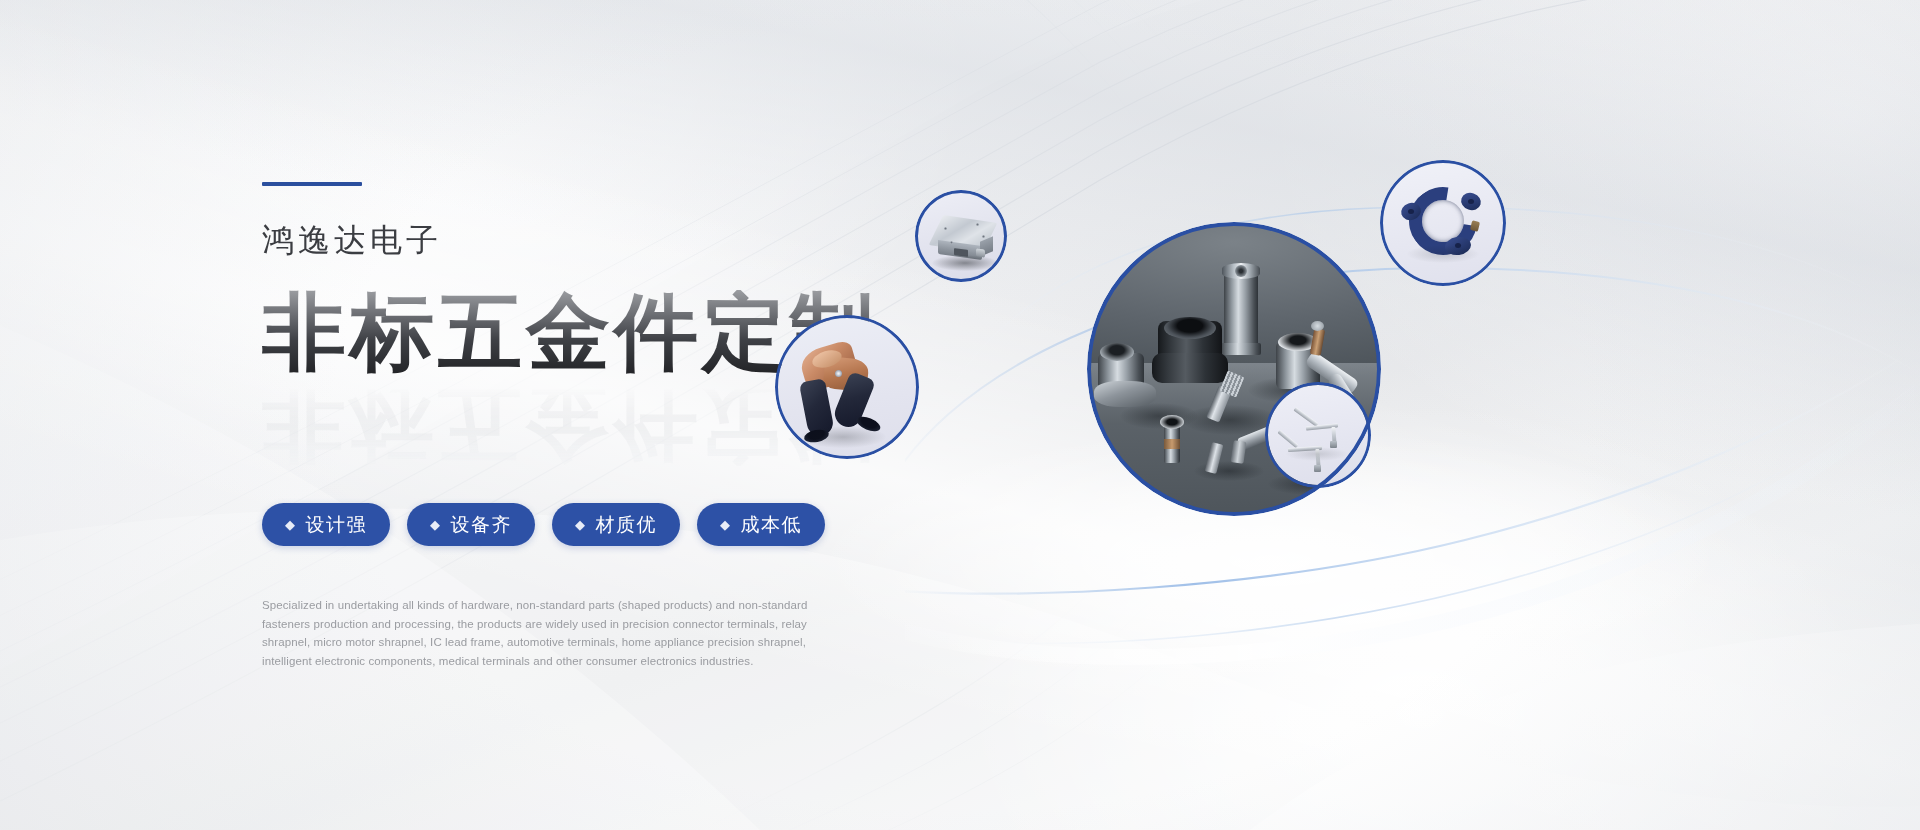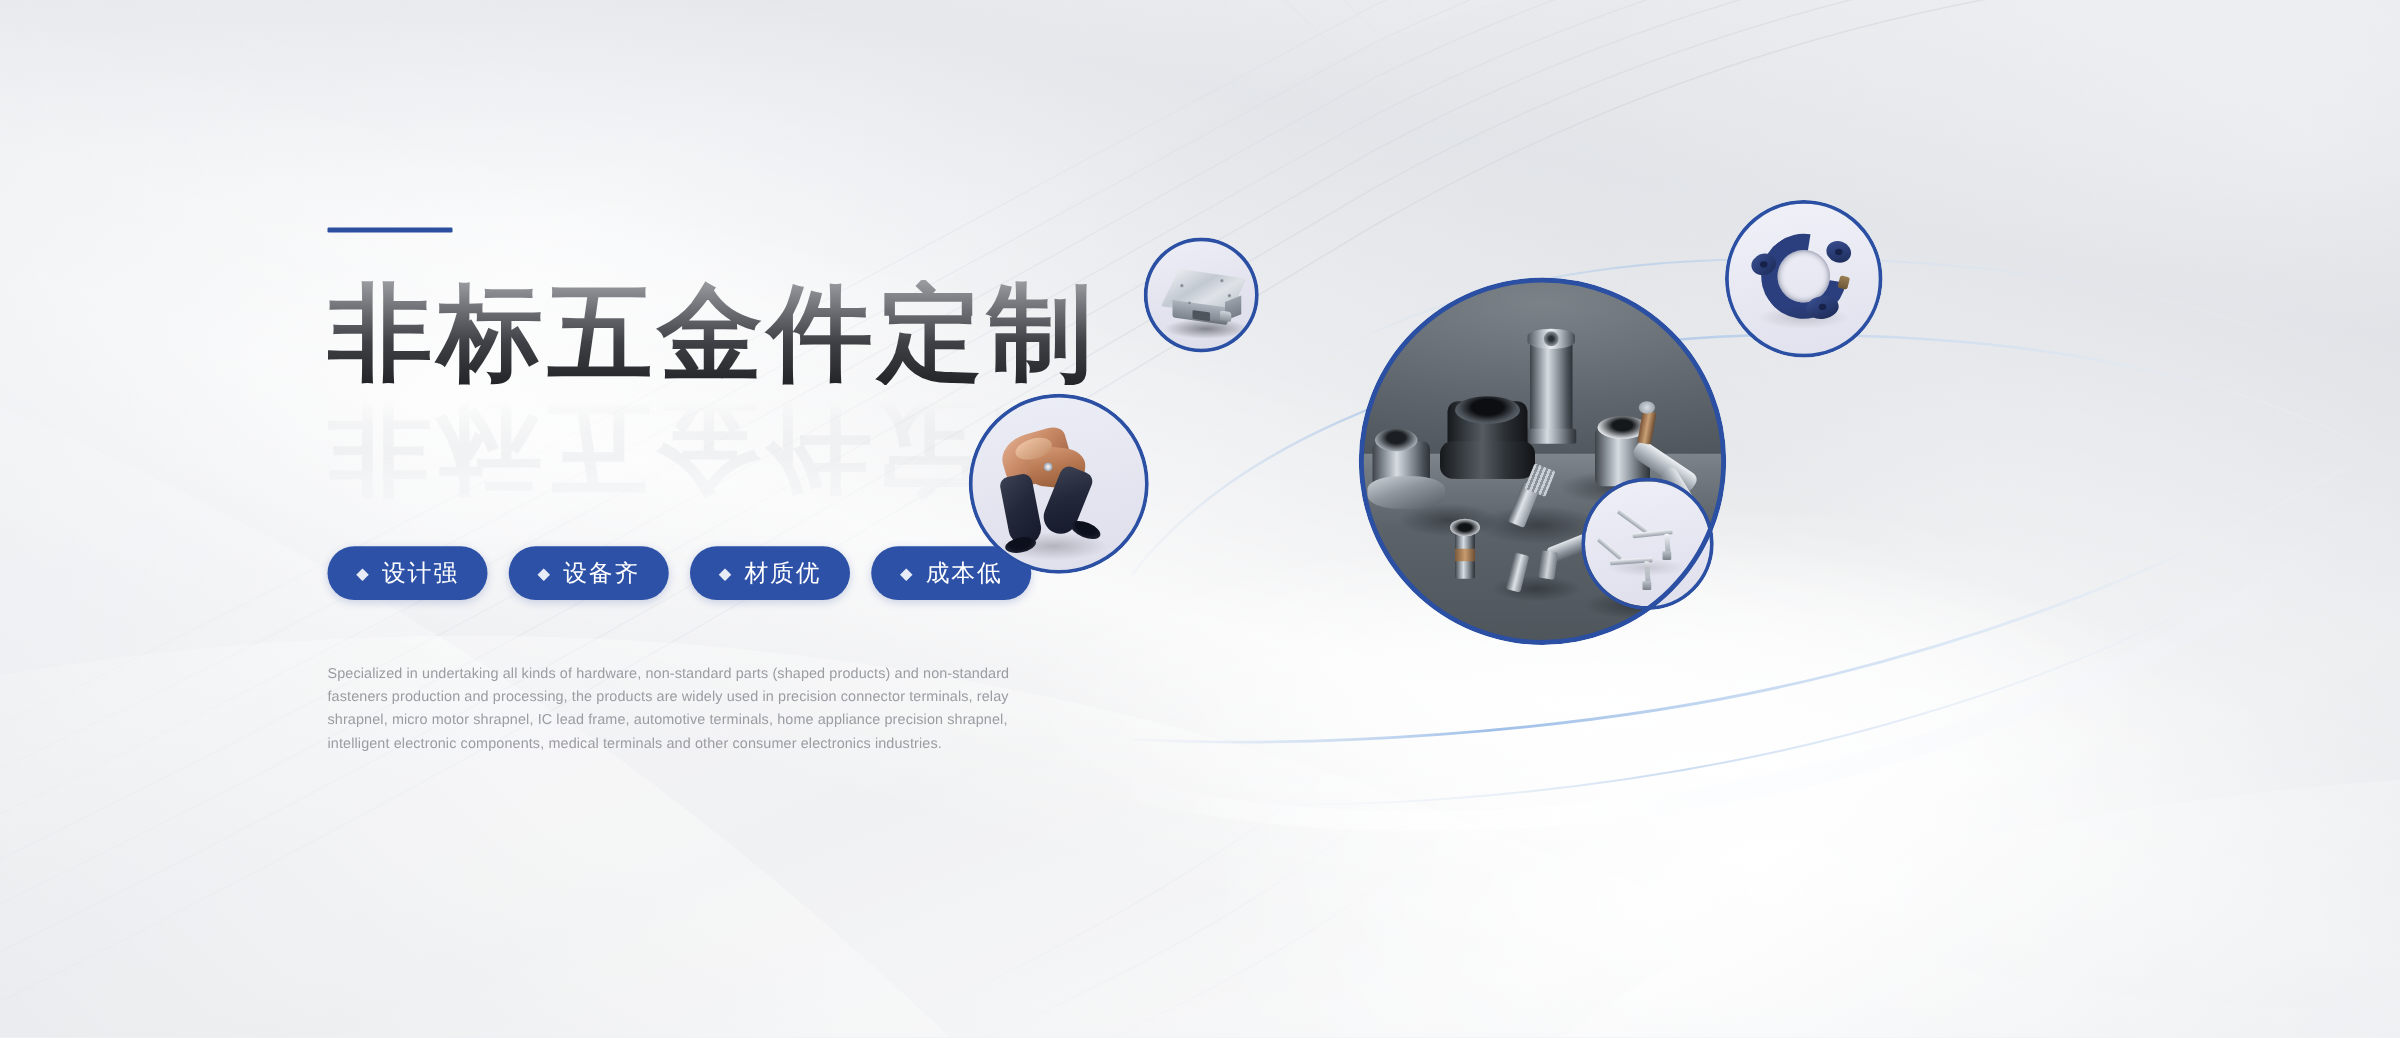--- a/index.html
+++ b/index.html
@@ -248,20 +248,21 @@
     <path d="M 1250,830 C 1420,700 1620,640 1980,620 L 1980,830 Z" fill="#ffffff" opacity=".45"></path>
     <path d="M 0,540 C 420,470 820,520 1180,660 C 1460,770 1700,812 1920,806 L 1920,830 L 0,830 Z" fill="#ffffff" opacity=".35"></path>
   </svg>
   <div class="bg-sheen"></div>
   <div class="bg-vignette"></div>
 
   <div class="copy">
 
     <div class="accent-bar"></div>
 
+    <div class="brand">鸿逸达电子</div>
 
     <div class="headline-wrap">
       <div class="headline">非标五金件定制</div>
       <div class="headline-reflect">非标五金件定制</div>
     </div>
 
     <div class="tags">
       <div class="tag">
         <span class="diamond">◆</span>
         <span>设计强</span>

